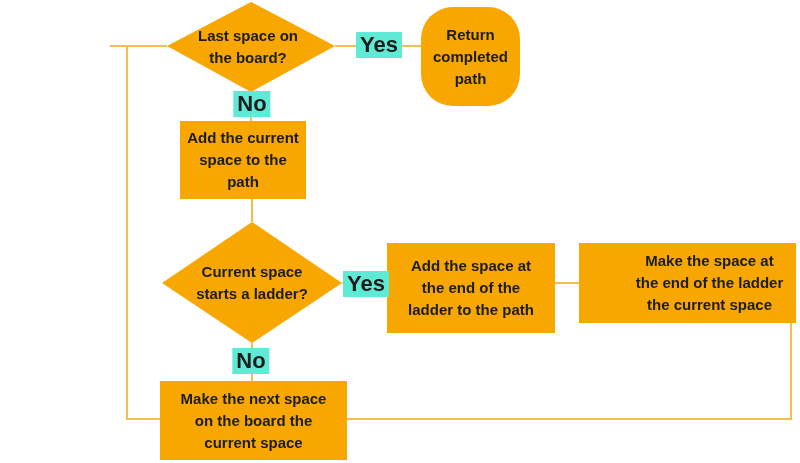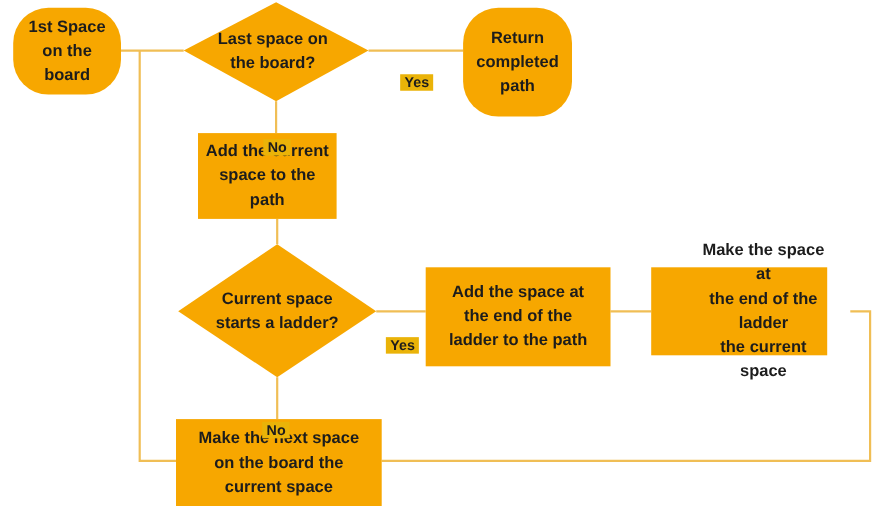--- a/index.html
+++ b/index.html
@@ -39,27 +39,26 @@
   }
   .process {
     background: var(--shape-fill, #F7A700);
   }
   .diamond-text {
     background: transparent;
   }
   .edge-label {
     position: absolute;
     transform: translate(-50%, -50%);
-    background: #eab308;
+    background: #5eead4;
     padding: 0 4px;
     font-weight: bold;
-    font-size: 13px;
+    font-size: 22px;
     color: var(--text, #1c1c1c);
     white-space: nowrap;
-    margin-top: 30px;
   }
   .connector {
     fill: none;
     stroke: var(--connector, #F0BE55);
     stroke-width: 2;
   }
   .diamond-shape {
     fill: var(--shape-fill, #F7A700);
   }
 </style>
@@ -77,43 +76,40 @@
     <polyline class="connector" points="252,199 252,222"></polyline>
     <polyline class="connector" points="342,283 387,283"></polyline>
     <polyline class="connector" points="555,283 592,283"></polyline>
     <polyline class="connector" points="773,283 791,283 791,419 347,419"></polyline>
     <polyline class="connector" points="252,343 252,381"></polyline>
 
     <polygon class="diamond-shape" points="251,2 335,46 251,92 167,46"></polygon>
     <polygon class="diamond-shape" points="252,222 342,283 252,343 162,283"></polygon>
   </svg>
 
-  <div class="node terminator" style="left:12px; top:7px; width:98px; height:79px;">1st Space
-on the
-board</div>
 
   <div class="node diamond-text" style="left:178px; top:17px; width:140px; height:60px;">Last space on
 the board?</div>
 
   <div class="node terminator" style="left:421px; top:7px; width:99px; height:99px;">Return
 completed
 path</div>
 
   <div class="node process" style="left:180px; top:121px; width:126px; height:78px;">Add the current
 space to the
 path</div>
 
   <div class="node diamond-text" style="left:182px; top:253px; width:140px; height:60px;">Current space
 starts a ladder?</div>
 
   <div class="node process" style="left:387px; top:243px; width:168px; height:90px;">Add the space at
 the end of the
 ladder to the path</div>
 
-  <div class="node process" style="left:592px; top:243px; width:160px; height:80px;padding-left:44px;">Make the space at
+  <div class="node process" style="left:579px; top:243px; width:217px; height:80px;padding-left:44px;">Make the space at
 the end of the ladder
 the current space</div>
 
   <div class="node process" style="left:160px; top:381px; width:187px; height:79px;text-align:center;">Make the next space
 on the board the
 current space</div>
 
   <div class="edge-label" style="left:379px; top:45px;">Yes</div>
 
   <div class="edge-label" style="left:252px; top:104px;">No</div>

